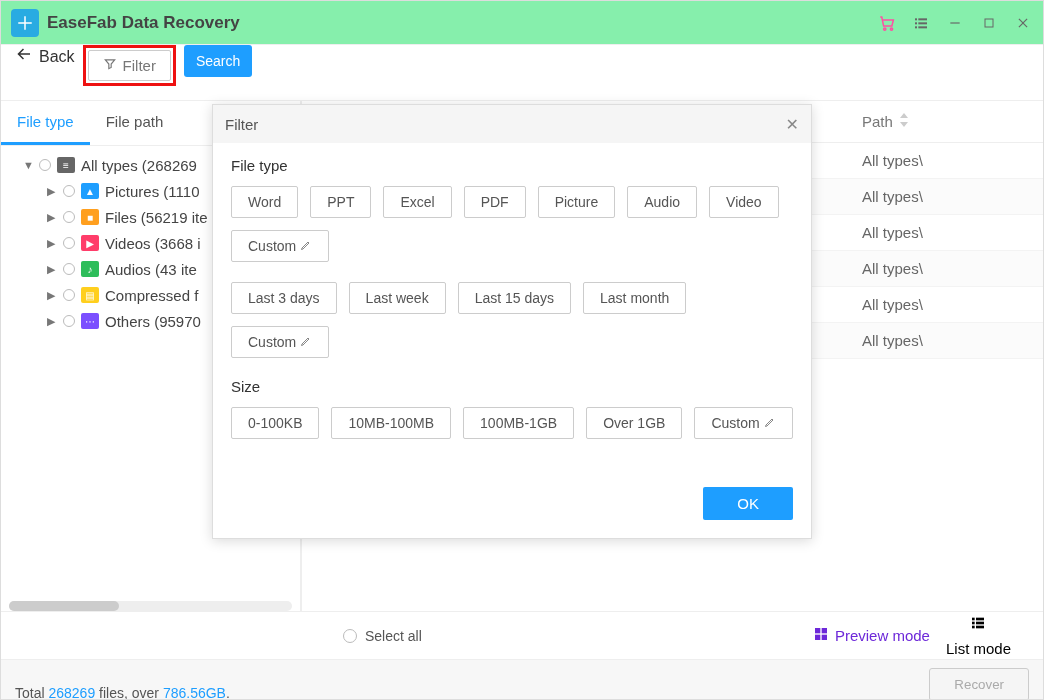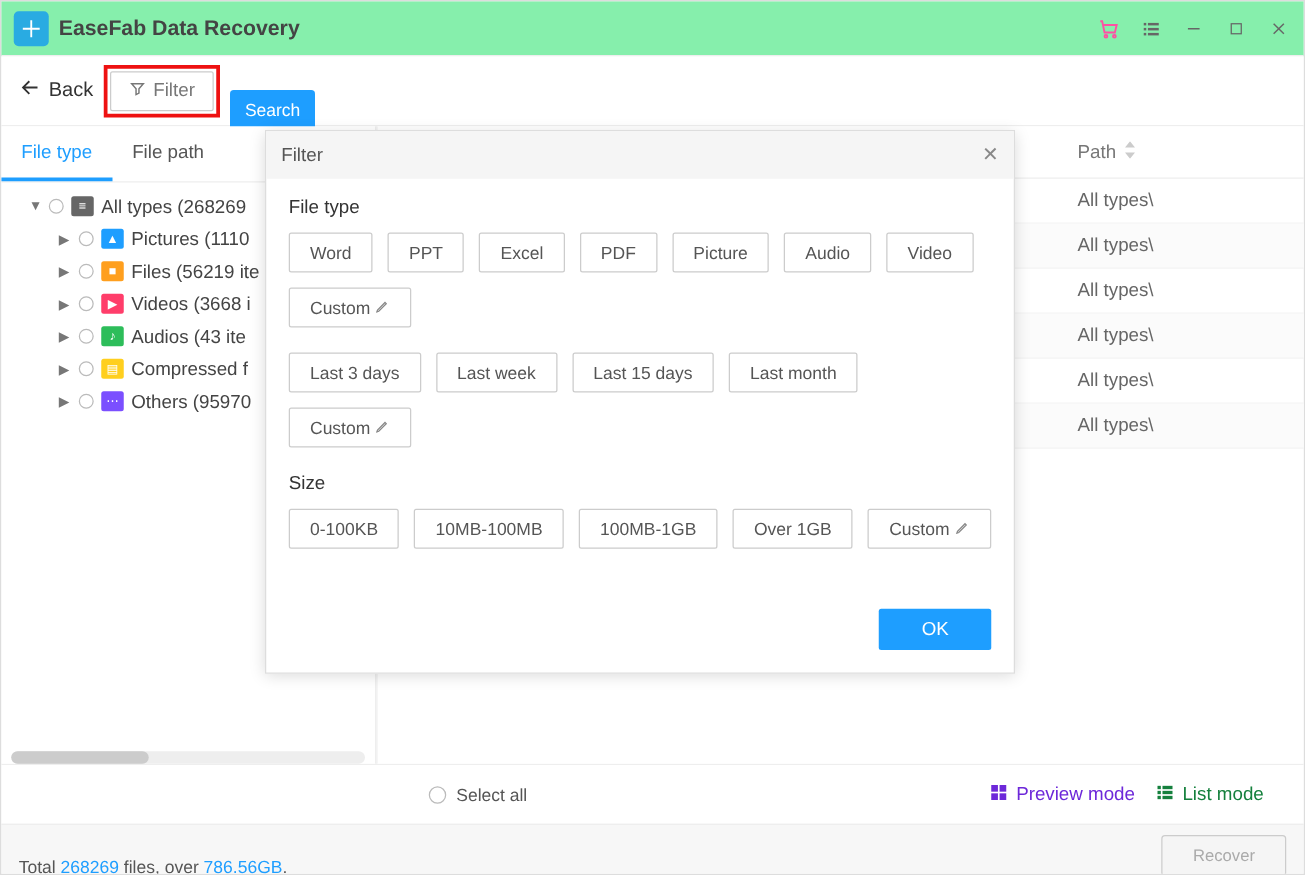--- a/index.html
+++ b/index.html
@@ -8,28 +8,28 @@
 
 .titlebar { height: 44px; background: #86efac; display: flex; align-items: center; padding: 0 10px; border-bottom: 1px solid #eee; }
 .titlebar .logo { width: 28px; height: 28px; background: #29abe2; border-radius: 4px; display: flex; align-items: center; justify-content: center; margin-right: 8px; }
 .titlebar .logo svg { width: 18px; height: 18px; }
 .titlebar .app-title { font-size: 17px; font-weight: 600; color: #444; }
 .titlebar .winbtns { margin-left: auto; display: flex; align-items: center; gap: 14px; color: #666; }
 .titlebar .winbtns .btn { width: 20px; height: 20px; display: flex; align-items: center; justify-content: center; cursor: pointer; }
 .titlebar .cart svg { color: #ff4fa3; }
 
 
-.toolbar { height: 56px; background: #fff; display: flex; align-items: center; padding: 0 14px; border-bottom: 1px solid #eee; gap: 8px; }
+.toolbar { height: 56px; background: #fff; display: flex; align-items: flex-start; padding: 0 14px; border-bottom: 1px solid #eee; gap: 8px; }
 .back { display: flex; align-items: center; gap: 6px; font-size: 16px; cursor: pointer; color: #333; }
 .back .arrow { font-size: 18px; }
 .filter-btn { margin-left: auto; display: flex; align-items: center; gap: 6px; padding: 6px 14px; border: 1px solid #ccc; border-radius: 2px; color: #777; cursor: pointer; font-size: 15px; }
 .filter-highlight { border: 3px solid #e11; padding: 2px; }
 .search-wrap { display: flex; align-items: center; gap: 8px; }
 .search-input { width: 140px; height: 34px; border: none; border-bottom: 1px solid transparent; padding: 4px 6px; font-size: 14px; color: #999; outline: none; }
-.search-btn { background: #1e9eff; color: #fff; border: none; padding: 8px 12px; border-radius: 3px; font-size: 14px; cursor: pointer; margin-top: 30px; }
+.search-btn { background: #1e9eff; color: #fff; border: none; padding: 8px 12px; border-radius: 3px; font-size: 14px; cursor: pointer; }
 
 
 .main { display: flex; height: calc(700px - 44px - 56px - 48px - 42px); }
 .sidebar { width: 300px; background: #fff; border-right: 1px solid #eee; display: flex; flex-direction: column; }
 .tabs { display: flex; border-bottom: 1px solid #eee; }
 .tab { padding: 12px 16px; font-size: 15px; cursor: pointer; color: #555; }
 .tab.active { color: #1e9eff; border-bottom: 3px solid #1e9eff; }
 .tree { flex: 1; overflow: hidden; padding: 6px 0; font-size: 15px; color: #444; }
 .tree-row { display: flex; align-items: center; height: 26px; padding-left: 22px; gap: 6px; white-space: nowrap; cursor: pointer; }
 .tree-row.child { padding-left: 46px; }
@@ -47,21 +47,21 @@
 .row { height: 36px; display: flex; align-items: center; padding-left: 560px; border-bottom: 1px solid #f3f3f3; font-size: 15px; color: #666; }
 .row:nth-child(even) { background: #fbfbfb; }
 
 
 .bottombar { height: 48px; background: #fff; border-top: 1px solid #eee; display: flex; align-items: center; padding: 0 32px; gap: 16px; }
 .bottombar .selectall { display: flex; align-items: center; gap: 8px; margin-left: 310px; color: #555; }
 .bottombar .radio { width: 14px; height: 14px; border: 1px solid #bbb; border-radius: 50%; }
 .bottombar .spacer { flex: 1; }
 .mode { display: flex; align-items: center; gap: 6px; font-size: 15px; cursor: pointer; }
 .mode.preview { color: #6d28d9; }
-.mode.list { color: #15803d; }
+.mode.list { color: #000000; flex-direction: column; }
 
 
 .footer { height: 42px; background: #f7f7f7; border-top: 1px solid #eee; display: flex; align-items: flex-end; padding: 0 14px; font-size: 14px; color: #555; }
 .footer .blue { color: #1e9eff; }
 .footer .recover { margin-left: auto; padding: 8px 24px; border: 1px solid #ccc; background: #f5f5f5; color: #aaa; border-radius: 3px; }
 
 
 .dialog { position: absolute; left: 212px; top: 104px; width: 600px; background: #fff; border: 1px solid #ddd; box-shadow: 0 2px 12px rgba(0,0,0,.15); z-index: 100; }
 .dialog-header { height: 38px; background: #f5f5f5; display: flex; align-items: center; padding: 0 12px; font-size: 15px; color: #555; }
 .dialog-header .close { margin-left: auto; color: #888; cursor: pointer; font-size: 16px; }

